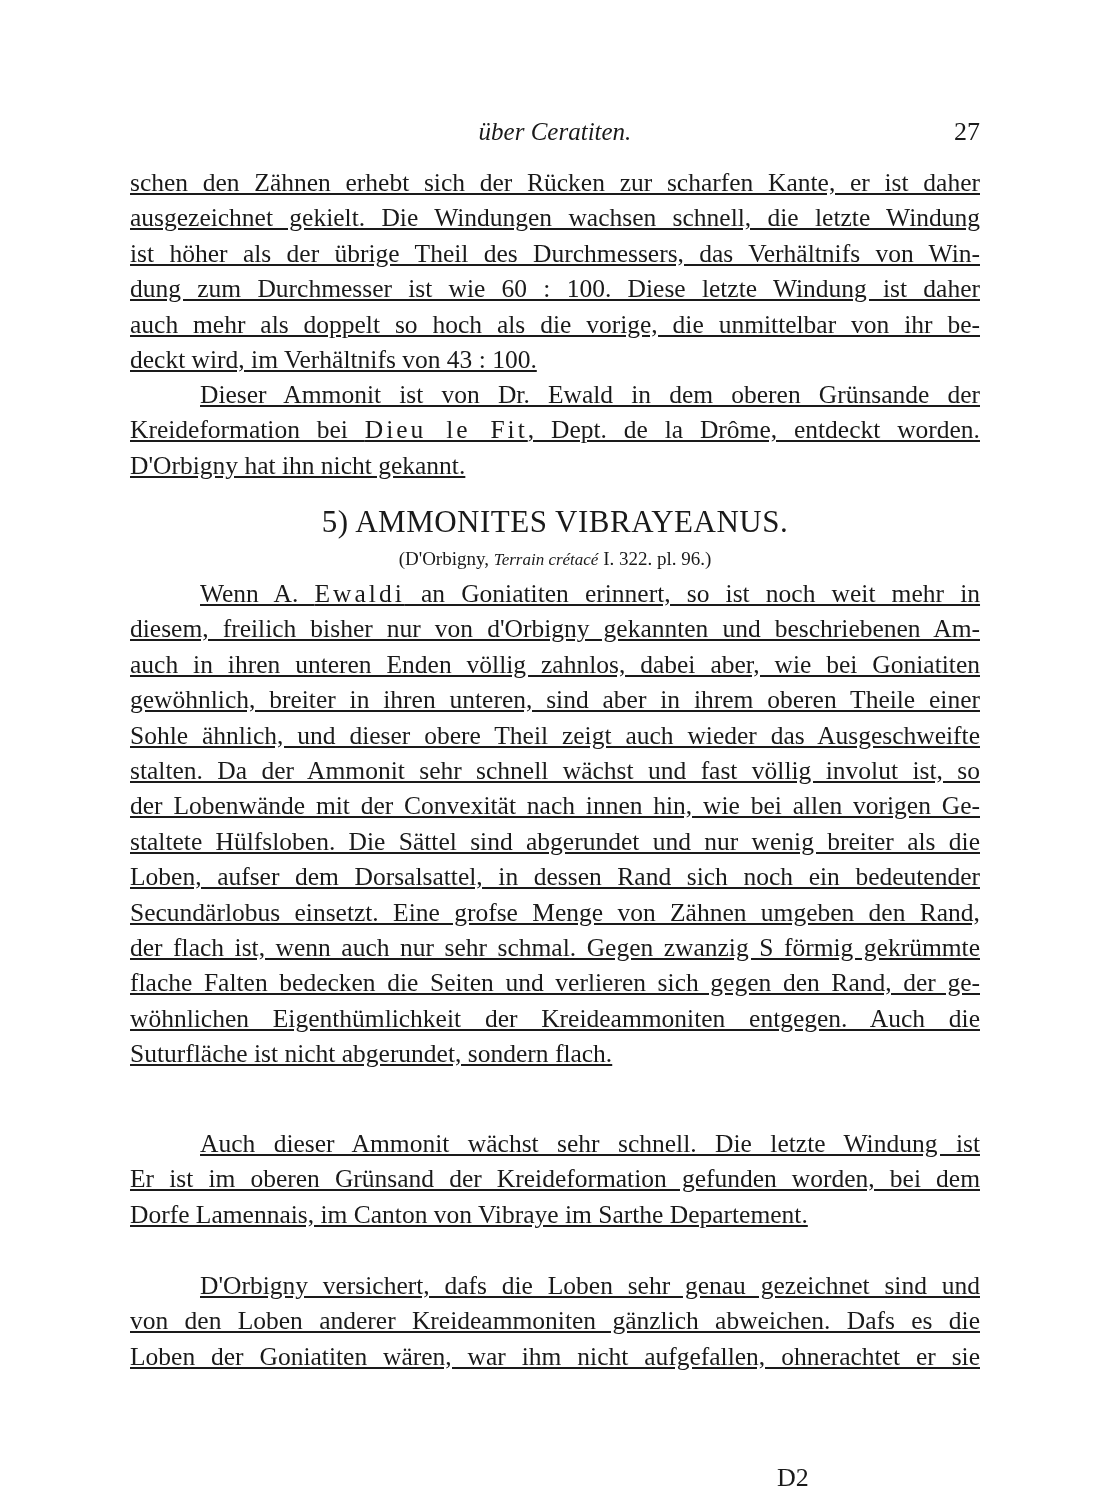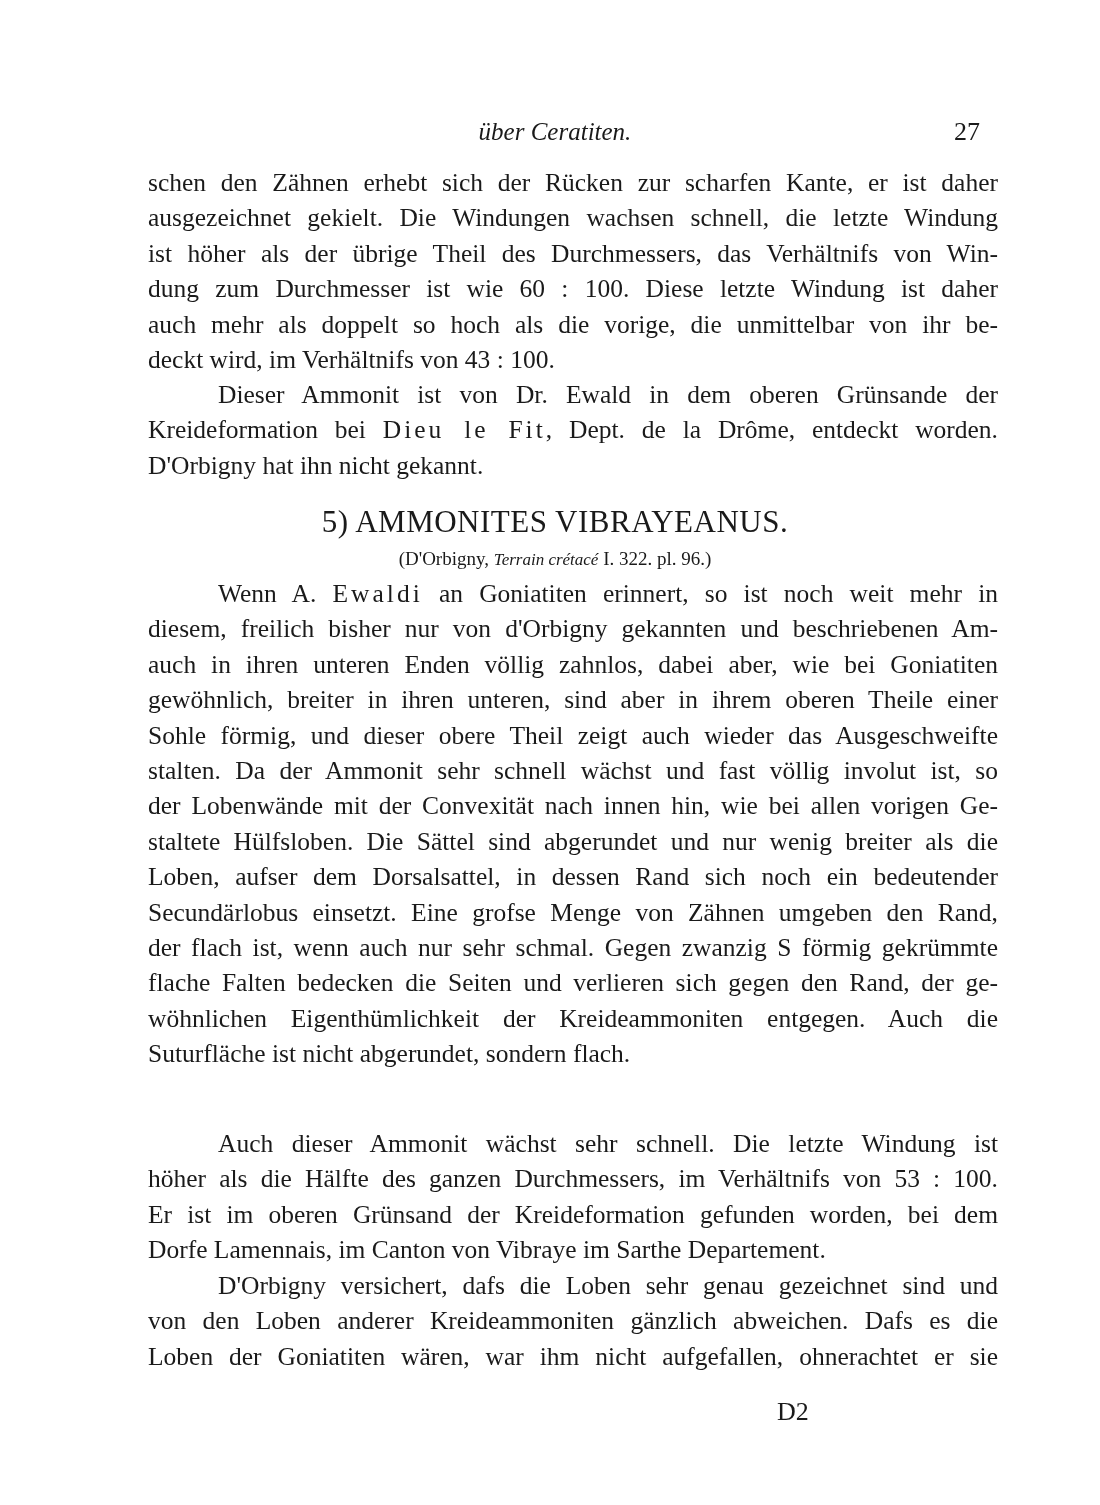--- a/index.html
+++ b/index.html
@@ -3,31 +3,31 @@
   <meta charset="utf-8">
   <style>
     html, body { margin: 0; padding: 0; background: #ffffff; }
     body { width: 1100px; height: 1505px; position: relative; overflow: hidden;
            font-family: "Liberation Serif", "DejaVu Serif", serif; color: #1a1a1a; }
     .page { position: absolute; left: 0; top: 0; width: 1100px; height: 1505px; }
     .running-head { position: absolute; top: 114px; left: 130px; width: 850px; height: 36px; }
     .running-title { position: absolute; left: 0; right: 0; text-align: center; font-style: italic;
                      font-size: 25px; line-height: 36px; }
     .page-number { position: absolute; right: 0; font-size: 26px; line-height: 36px; }
-    .text-block { position: absolute; left: 148px; width: 850px; }
+    .text-block { position: absolute; left: 130px; width: 850px; text-decoration: underline; }
     .line { display: block; font-size: 25.5px; line-height: 35.4px; height: 35.4px;
             text-align: justify; text-align-last: justify; white-space: nowrap; overflow: visible; }
     .line.last { text-align-last: left; }
     .line.indent { padding-left: 70px; }
     .spaced { letter-spacing: 3px; margin-top: 44px; }
     .heading { position: absolute; left: 130px; width: 850px; text-align: center; }
     .heading-title { font-size: 31px; line-height: 44px; letter-spacing: 0.5px; }
     .heading-ref { font-size: 19px; line-height: 30px; }
     .heading-ref i { font-size: 17px; }
-    .signature { position: absolute; top: 1394px; left: 777px; font-size: 26px; line-height: 36px; text-align: center; }
+    .signature { position: absolute; top: 1460px; left: 777px; font-size: 26px; line-height: 36px; text-align: center; }
   </style>
 </head>
 <body>
 
 <div class="page">
 
   <div class="running-head">
     <span class="running-title">über Ceratiten.</span>
     <span class="page-number">27</span>
   </div>
@@ -50,35 +50,34 @@
   <div class="heading" style="top:500px;">
     <div class="heading-title">5) AMMONITES VIBRAYEANUS.</div>
     <div class="heading-ref"><span>(D'Orbigny, </span><i>Terrain crétacé</i><span> I. 322. pl. 96.)</span></div>
   </div>
 
   <div class="text-block" style="top:576px;">
     <span class="line indent"><span>Wenn A. </span><span class="spaced">Ewaldi</span><span> an Goniatiten erinnert, so ist noch weit mehr in</span></span>
     <span class="line">diesem, freilich bisher nur von d'Orbigny gekannten und beschriebenen Am-</span>
     <span class="line">auch in ihren unteren Enden völlig zahnlos, dabei aber, wie bei Goniatiten</span>
     <span class="line">gewöhnlich, breiter in ihren unteren, sind aber in ihrem oberen Theile einer</span>
-    <span class="line">Sohle förmig, und dieser obere Theil zeigt auch wieder das Ausgeschweifte</span>
+    <span class="line">Sohle ähnlich, und dieser obere Theil zeigt auch wieder das Ausgeschweifte</span>
     <span class="line">stalten.  Da der Ammonit sehr schnell wächst und fast völlig involut ist, so</span>
     <span class="line">der Lobenwände mit der Convexität nach innen hin, wie bei allen vorigen Ge-</span>
     <span class="line">staltete Hülfsloben.  Die Sättel sind abgerundet und nur wenig breiter als die</span>
     <span class="line">Loben, aufser dem Dorsalsattel, in dessen Rand sich noch ein bedeutender</span>
     <span class="line">Secundärlobus einsetzt.  Eine grofse Menge von Zähnen umgeben den Rand,</span>
     <span class="line">der flach ist, wenn auch nur sehr schmal.  Gegen zwanzig S förmig gekrümmte</span>
     <span class="line">flache Falten bedecken die Seiten und verlieren sich gegen den Rand, der ge-</span>
     <span class="line">wöhnlichen Eigenthümlichkeit der Kreideammoniten entgegen.  Auch die</span>
     <span class="line last">Suturfläche ist nicht abgerundet, sondern flach.</span>
   </div>
 
   <div class="text-block" style="top:1126px;">
     <span class="line indent">Auch dieser Ammonit wächst sehr schnell.  Die letzte Windung ist</span>
-    <span class="line">höher als die Hälfte des ganzen Durchmessers, im Verhältnifs von 53 : 100.</span>
     <span class="line">Er ist im oberen Grünsand der Kreideformation gefunden worden, bei dem</span>
     <span class="line last">Dorfe Lamennais, im Canton von Vibraye im Sarthe Departement.</span>
   </div>
 
   <div class="text-block" style="top:1268px;">
     <span class="line indent">D'Orbigny versichert, dafs die Loben sehr genau gezeichnet sind und</span>
     <span class="line">von den Loben anderer Kreideammoniten gänzlich abweichen.  Dafs es die</span>
     <span class="line">Loben der Goniatiten wären, war ihm nicht aufgefallen, ohnerachtet er sie</span>
   </div>
 

